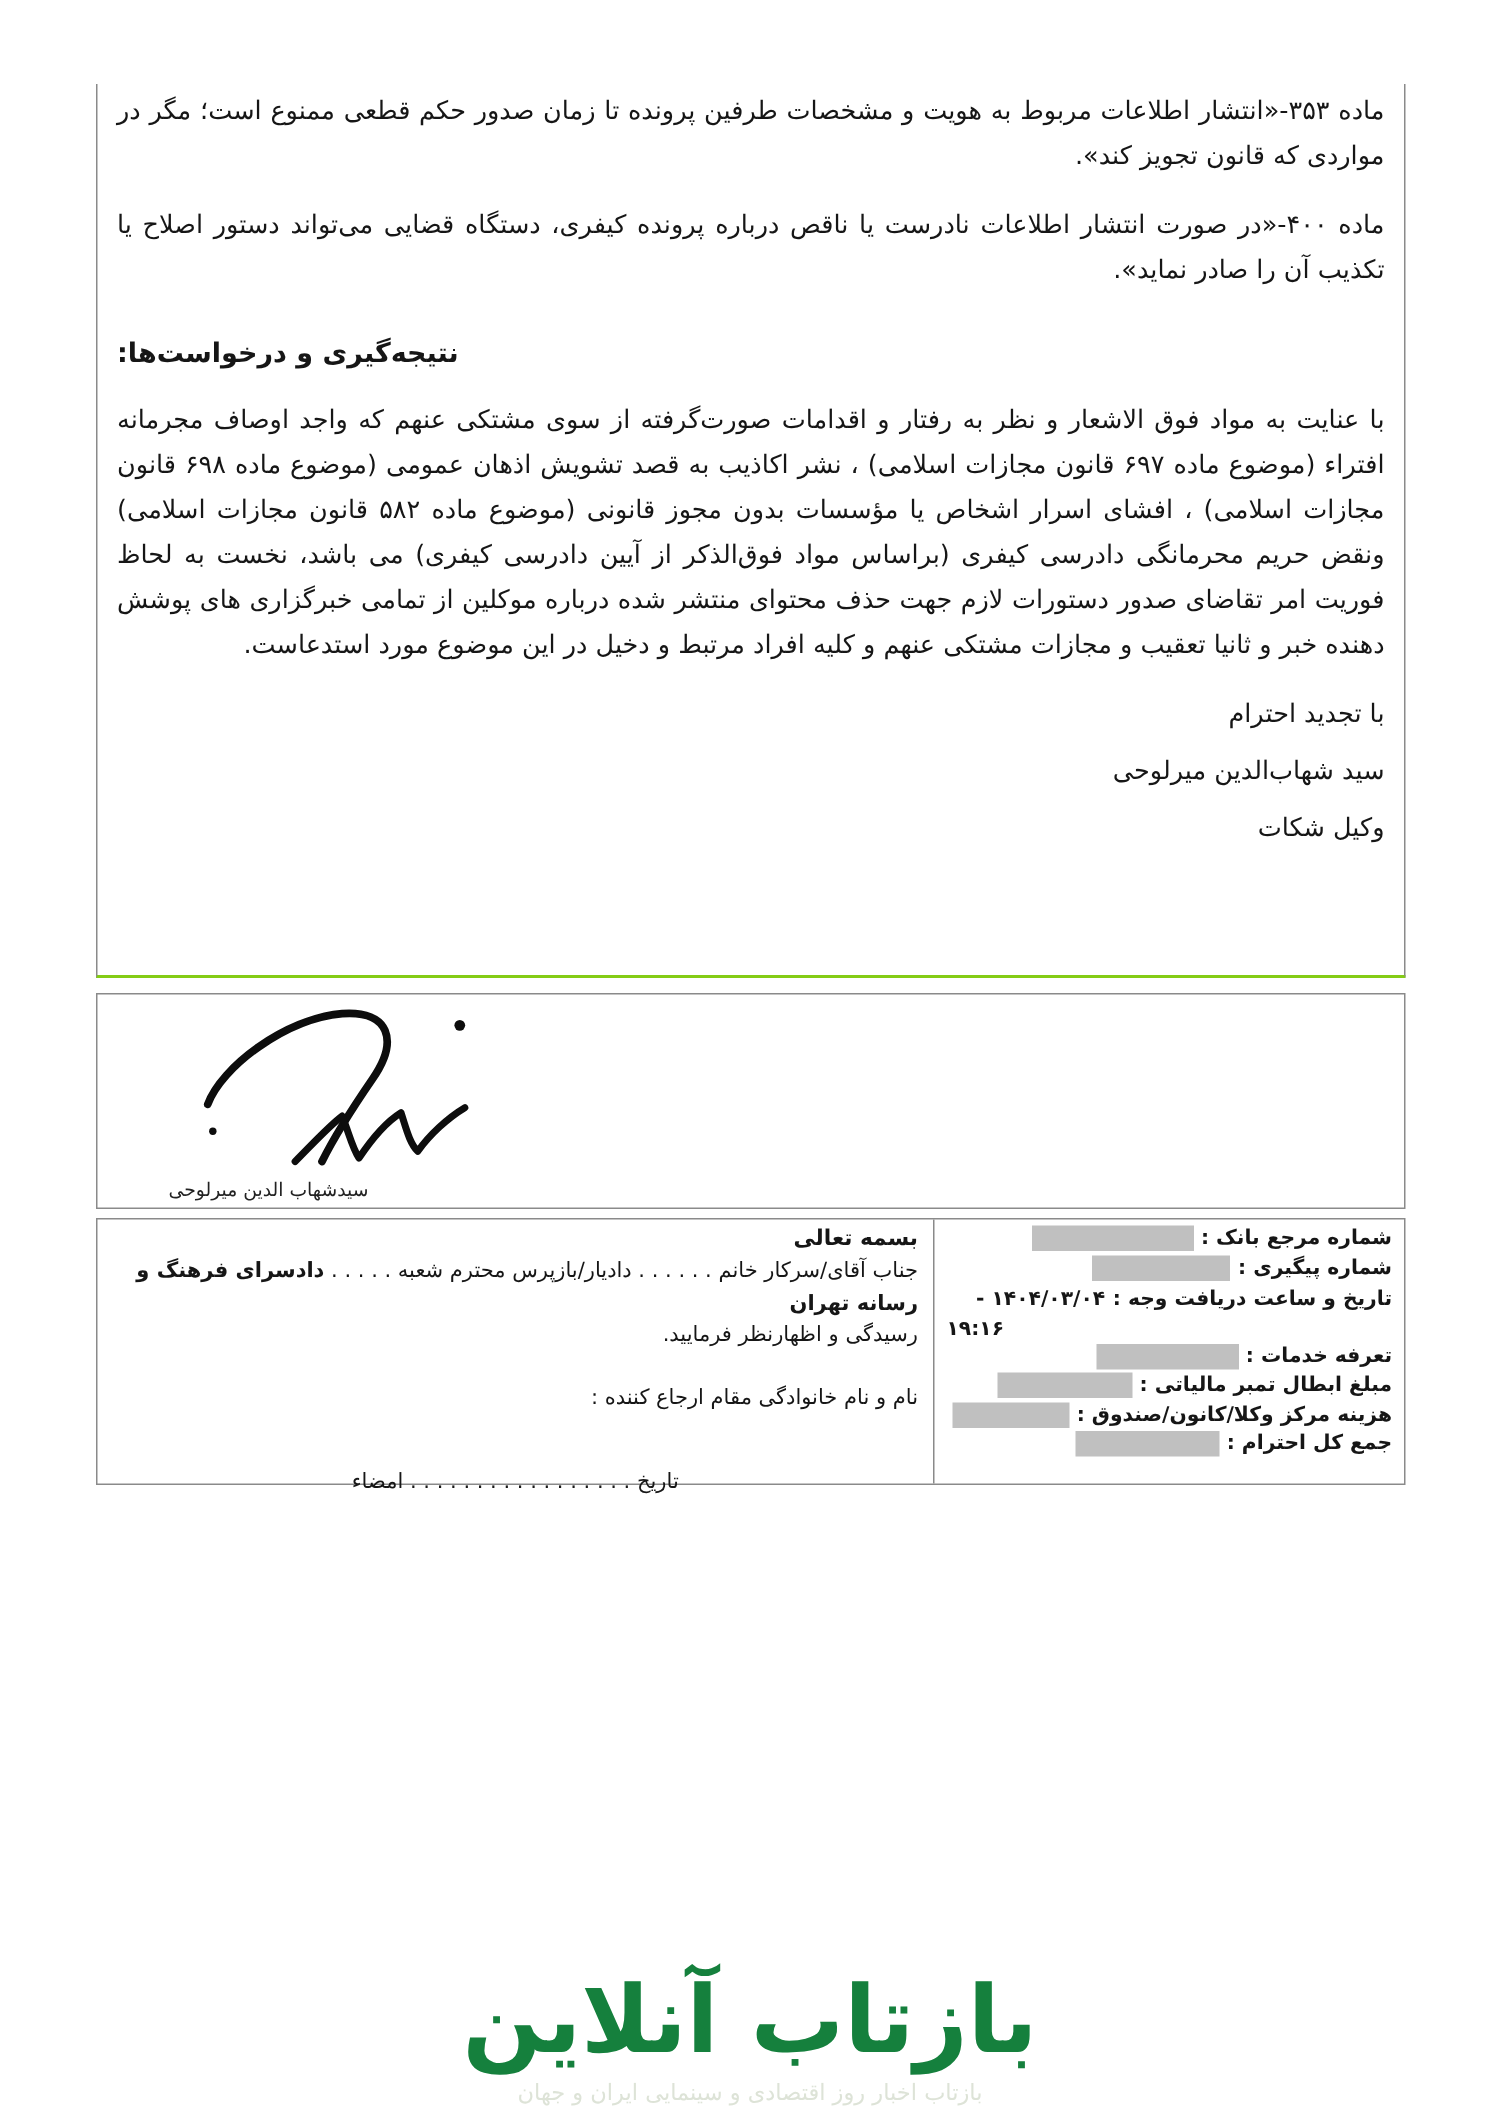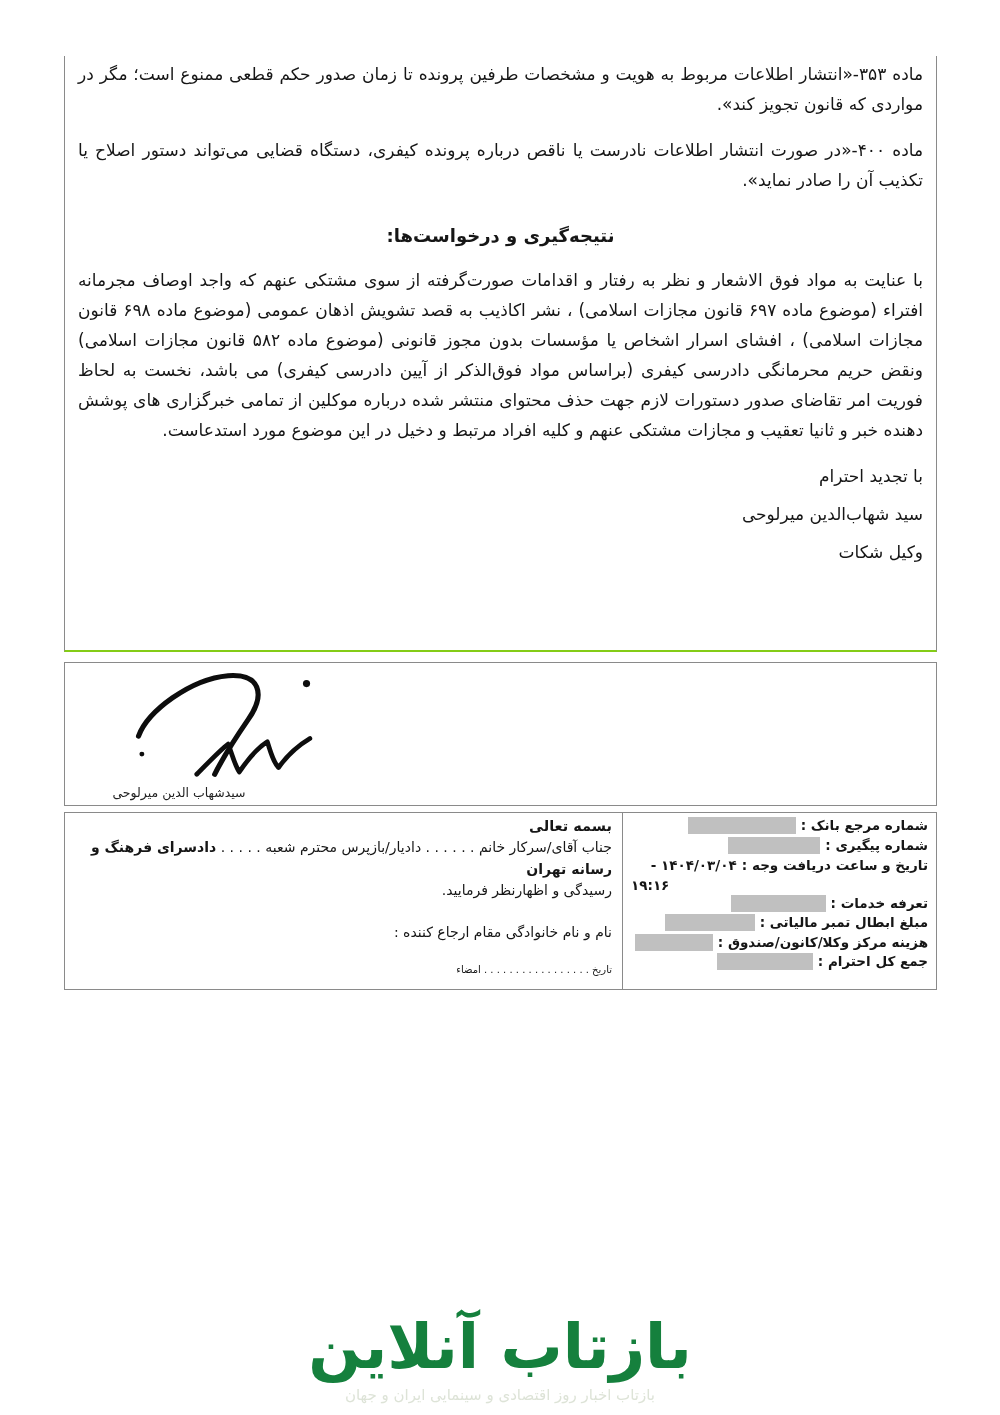--- a/index.html
+++ b/index.html
@@ -24,21 +24,21 @@
     padding: 3px 13px 0 13px;
   }
   .para {
     font-size: 17px; line-height: 30px;
     text-align: justify; text-align-last: right;
     margin-bottom: 16px;
   }
   .heading {
     font-size: 18px; font-weight: bold;
     margin-top: 26px; margin-bottom: 14px;
-    text-align: center; line-height: 30px;
+    text-align: left; line-height: 30px;
   }
   .closing { font-size: 17px; line-height: 30px; text-align: right; margin-top: 8px; }
   .closing.first { margin-top: 12px; }
 
   
   .signature-box {
     position: absolute; left: 64px; top: 662px;
     width: 873px; height: 144px;
     border: 1px solid #8a8a8a;
   }
@@ -66,21 +66,21 @@
   .fee-value { font-size: 13.5px; font-weight: bold; white-space: nowrap; }
   .date-row { display: block; }
   .fee-time { display: block; text-align: left; font-size: 13.5px; font-weight: bold; padding-left: 2px; line-height: 18px; }
   .redaction { display: inline-block; height: 17px; background: #c0c0c0; }
 
   .referral-cell { flex: 1 1 auto; padding: 3px 10px 0 10px; }
   .besmeh { font-size: 14.5px; font-weight: bold; line-height: 21px; }
   .ref-line { font-size: 14px; line-height: 21.5px; text-align: right; }
   .ref-bold { font-weight: bold; }
   .referrer-line { font-size: 14px; margin-top: 22px; text-align: right; }
-  .date-sign-line { font-size: 10px; margin-top: 24px; }
+  .date-sign-line { font-size: 14px; margin-top: 40px; text-align: center; }
 
   
   .watermark { position: absolute; left: 0; right: 0; top: 1312px; text-align: center; }
   .wm-logo { font-size: 62px; font-weight: bold; line-height: 70px; color: #dfe8d8; letter-spacing: 1px; }
   .wm-sub { font-size: 15px; margin-top: 4px; color: #dde3d7; letter-spacing: 0.5px; }
 </style>
 </head>
 <body>
 
 <div class="page">

